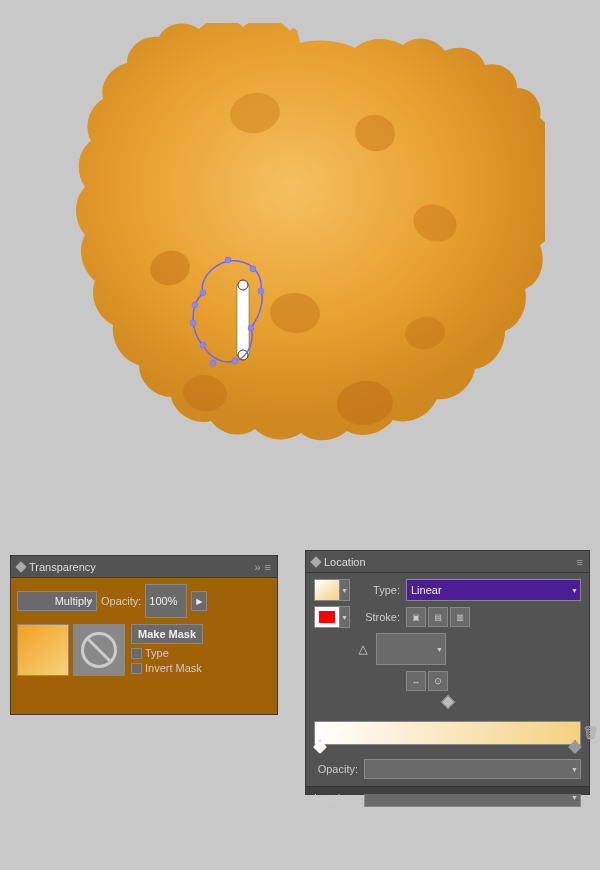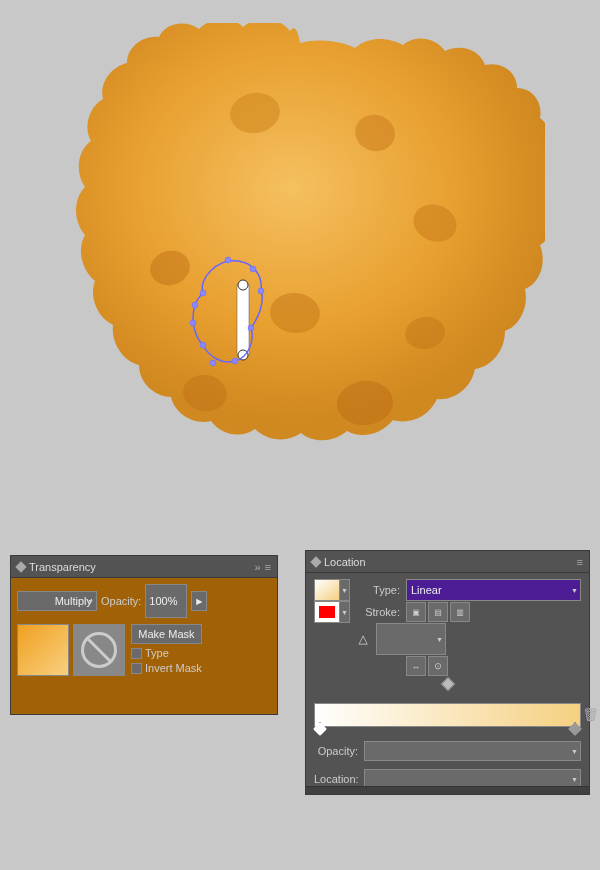--- a/index.html
+++ b/index.html
@@ -199,20 +199,21 @@
 
     .make-mask-btn {
       background: #6a6a6a;
       border: 1px solid #888;
       color: #eee;
       font-size: 11px;
       padding: 2px 6px;
       cursor: pointer;
       height: 20px;
       white-space: nowrap;
+      font-weight: bold;
     }
 
     .checkbox-row {
       display: flex;
       align-items: center;
       gap: 3px;
       color: #ccc;
     }
 
     .checkbox-small {
@@ -235,20 +236,21 @@
 
     .gradient-panel-body {
       padding: 6px 8px;
     }
 
     
     .gradient-row {
       display: flex;
       align-items: center;
       gap: 6px;
+      margin-bottom: 5px;
     }
 
     .gradient-label {
       color: #ccc;
       font-size: 11px;
       width: 44px;
       text-align: right;
     }
 
     .type-select-wrapper {

